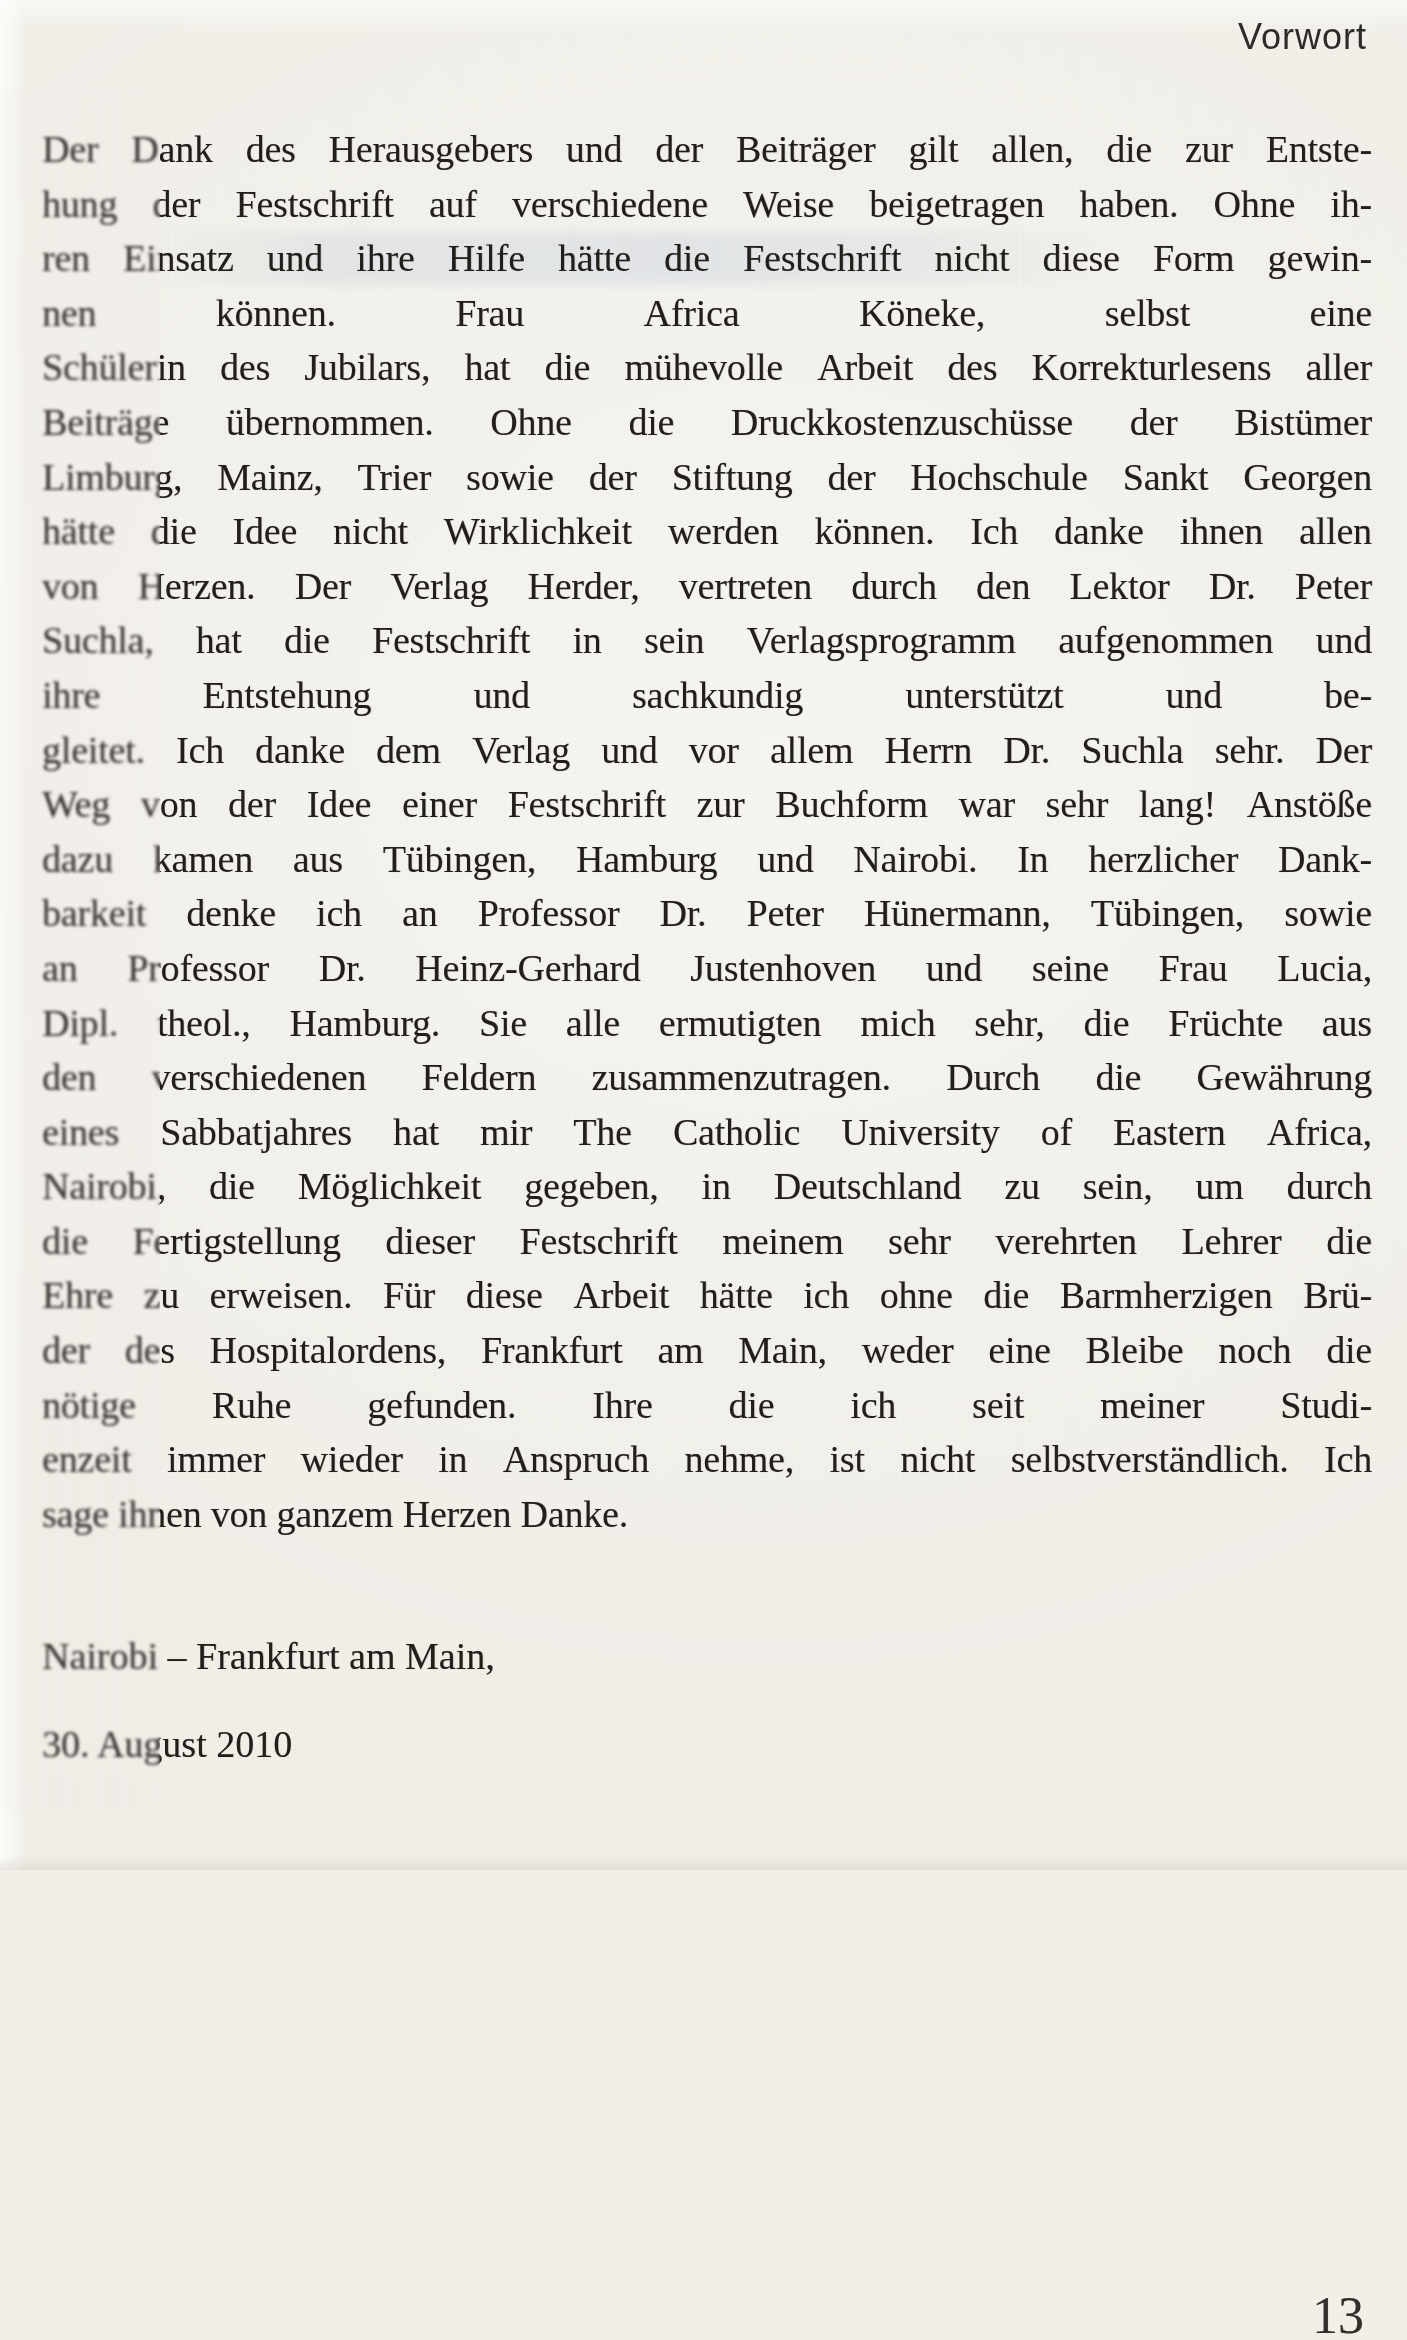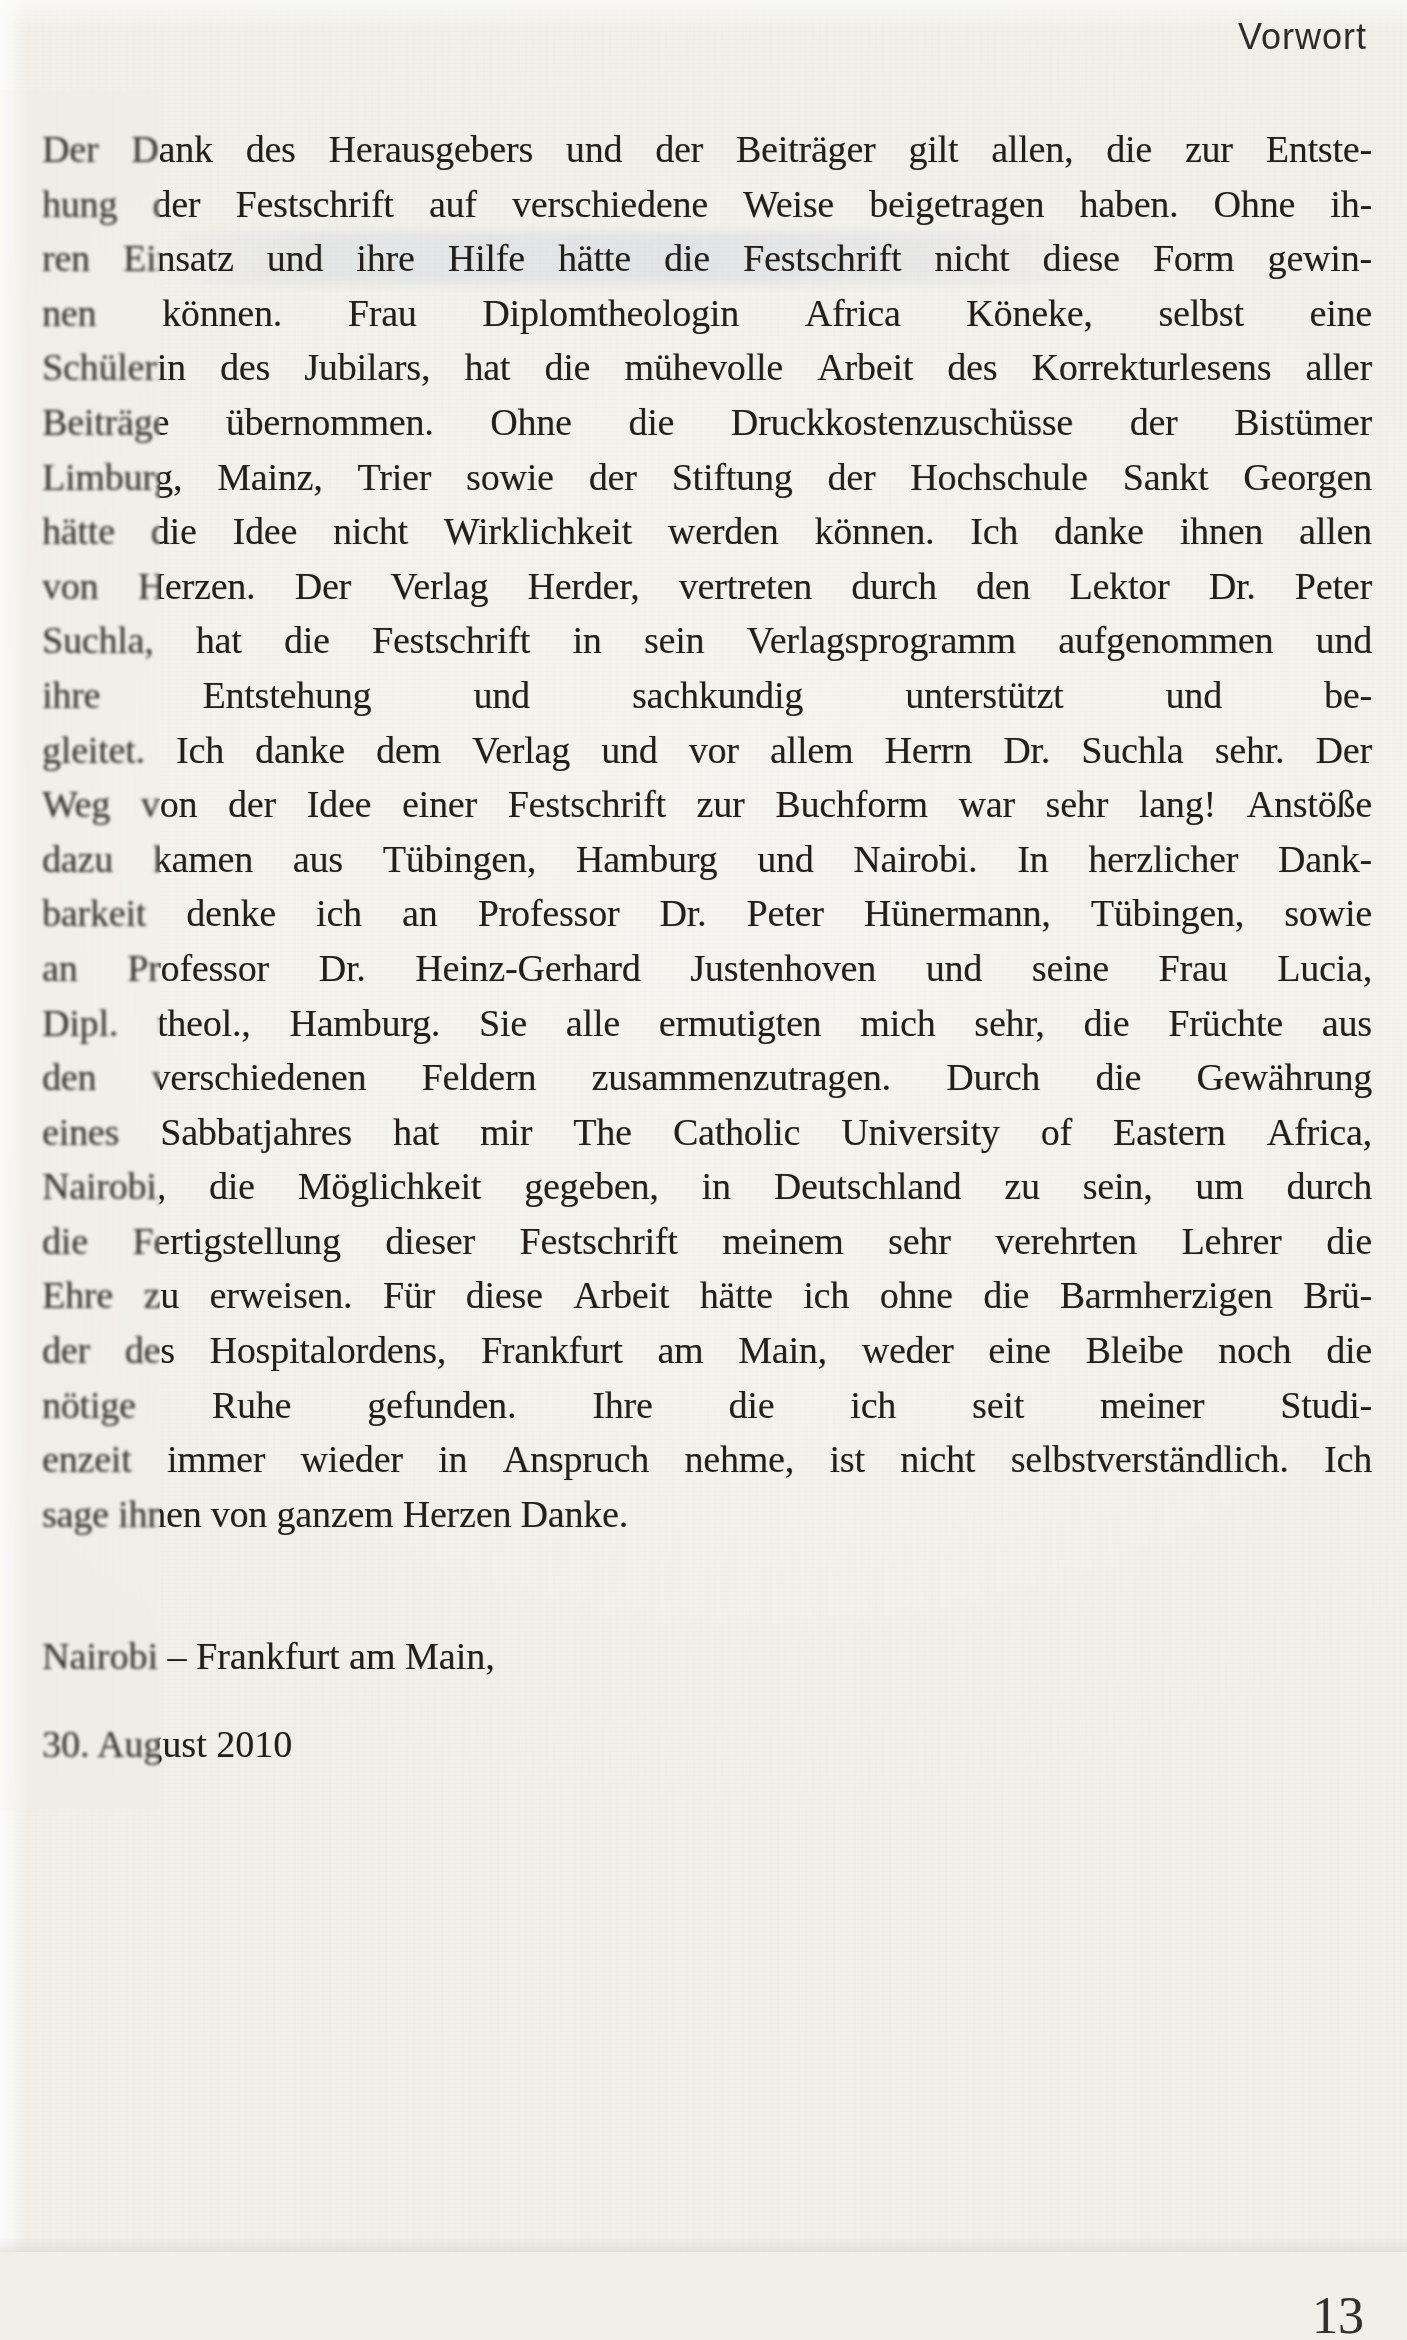--- a/index.html
+++ b/index.html
@@ -9,21 +9,21 @@
     --muted_ink:#3a3733;
   }
   html,body{margin:0;padding:0;}
   body{
     width:1407px;height:2340px;
     font-family:"Liberation Serif", serif;
     background:var(--paper);
     overflow:hidden;
   }
   .page{
-    position:relative;width:1407px;height:2252px;
+    position:relative;width:1407px;height:1870px;
     background:
       radial-gradient(ellipse 1600px 1400px at 55% 40%, rgba(255,255,255,0.35), rgba(255,255,255,0) 70%),
       repeating-linear-gradient(0deg, rgba(70,70,80,0.015) 0 1px, rgba(0,0,0,0) 1px 4px),
       repeating-linear-gradient(90deg, rgba(120,110,90,0.012) 0 2px, rgba(0,0,0,0) 2px 7px),
       var(--paper);
     color:var(--ink);
     text-decoration:underline;
   }
   
   .edge-left{
@@ -139,21 +139,20 @@
         <span class="w">Festschrift</span>
         <span class="w">nicht</span>
         <span class="w">diese</span>
         <span class="w">Form</span>
         <span class="w">gewin-</span>
       </div>
       <div class="tline">
         <span class="w">nen</span>
         <span class="w">können.</span>
         <span class="w">Frau</span>
-        <span class="w">Diplomtheologin</span>
         <span class="w">Africa</span>
         <span class="w">Köneke,</span>
         <span class="w">selbst</span>
         <span class="w">eine</span>
       </div>
       <div class="tline">
         <span class="w">Schülerin</span>
         <span class="w">des</span>
         <span class="w">Jubilars,</span>
         <span class="w">hat</span>

